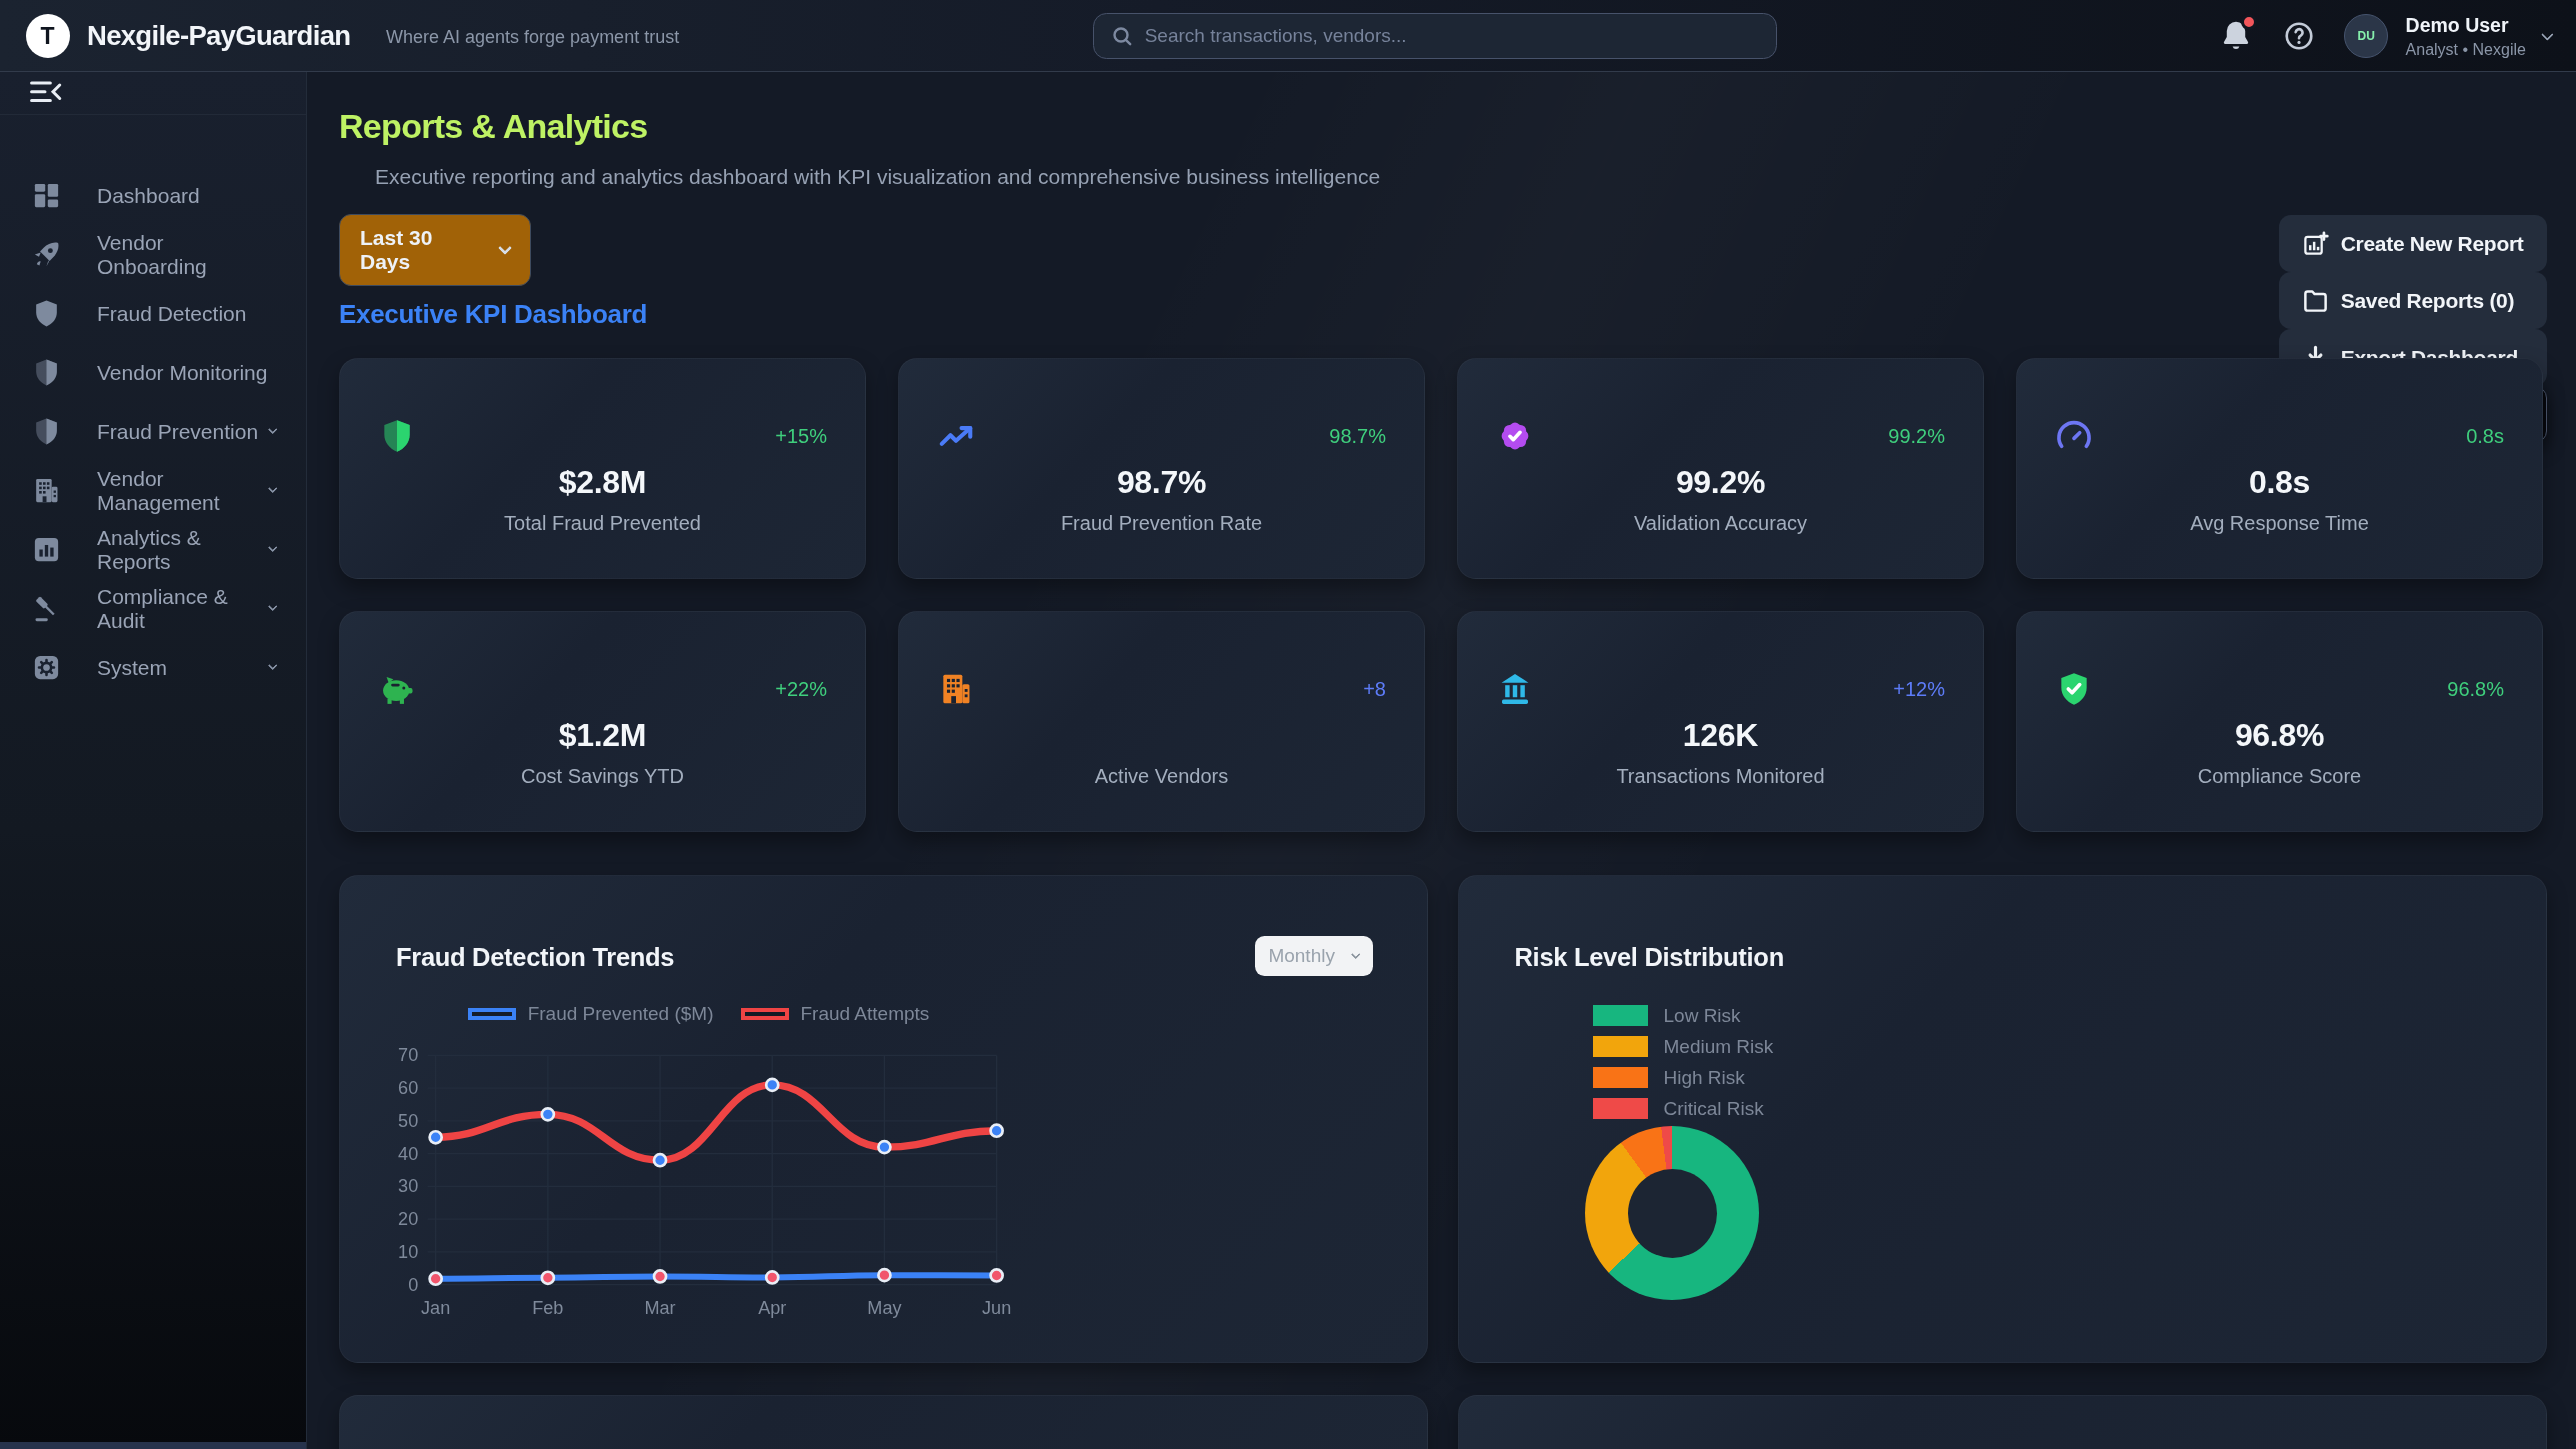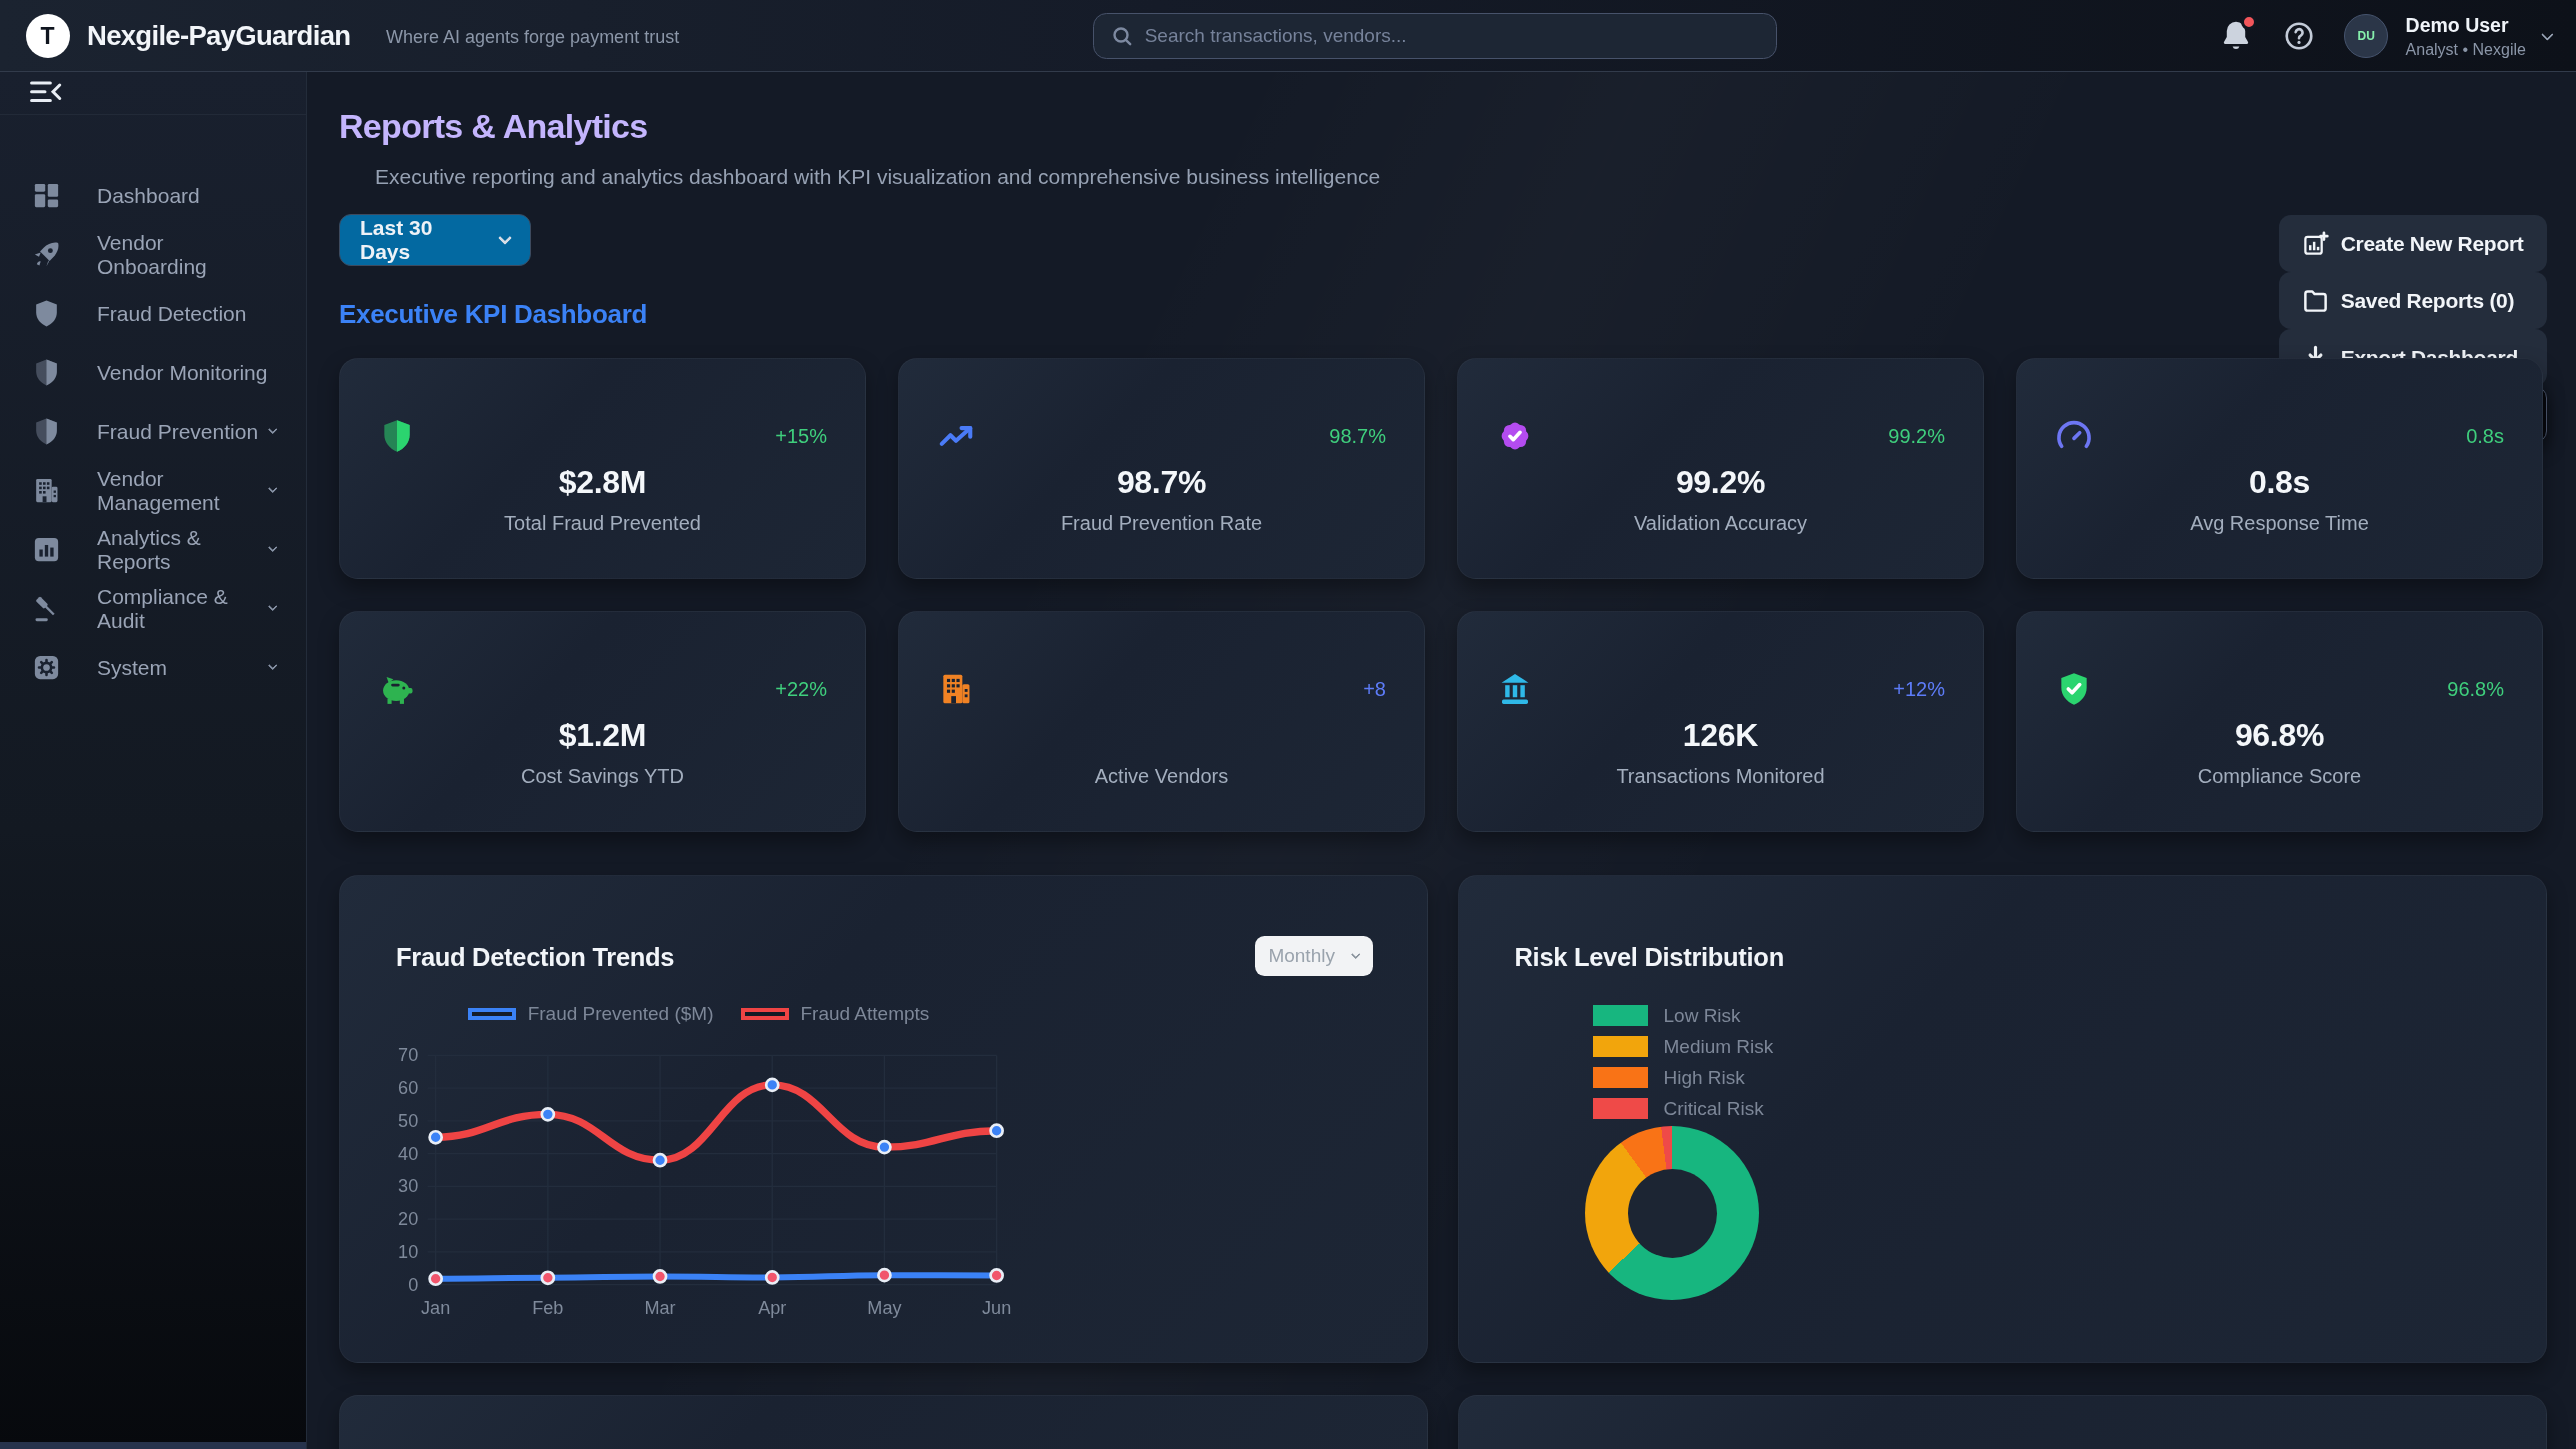--- a/index.html
+++ b/index.html
@@ -58,25 +58,25 @@
   .sf-text { font-size:19px; color:#c8cfda; }
   .sidebar-strip { position:absolute; left:0; right:0; bottom:0; height:6.7px; background:#27334c; }
 
   
   .main { position:absolute; left:307px; top:72px; width:2269px; height:1377px;
     background:#141a26; overflow:hidden; }
   .main::before { content:""; position:absolute; inset:0;
     background:linear-gradient(115deg, transparent 32%, rgba(255,255,255,0.022) 46%, transparent 62%);
     pointer-events:none; }
   .page-title { position:absolute; left:32px; top:35px; font-size:34px; font-weight:bold;
-    color:#c4b5fd; letter-spacing:-0.7px; }
+    color:#bef264; letter-spacing:-0.7px; }
   .page-subtitle { position:absolute; left:32px; top:93px; font-size:21px; color:#96a1b3;margin-left:36px; }
 
-  .select-box { position:absolute; left:32px; top:142px; width:192px; height:52px;
-    background:#0369a1; border:1.3px solid #3d4a5e; border-radius:12px;
+  .select-box { position:absolute; left:32px; top:142px; width:192px; height:72px;
+    background:#a16207; border:1.3px solid #3d4a5e; border-radius:12px;
     display:flex; align-items:center; padding:0 20px; gap:17.4px; cursor:pointer; }
   .select-label { flex:1; font-size:21px; font-weight:bold; color:#eef2f7; }
   .select-chev { color:#d7dde6; width:10px; height:10px; border-width:3.4px; margin-top:-4.7px; }
 
   .actions { position:absolute; right:29.5px; top:143px; display:flex; gap:0;flex-direction:column; }
   .action-btn { height:57px; background:#242d3c; border-radius:12px; display:flex;
     align-items:center; padding:0 23px; gap:12px; cursor:pointer; color:#f2f5f9;
     font-size:21px; font-weight:bold; letter-spacing:-0.3px; }
   .action-btn svg { width:27px; height:27px; }
   .action-btn.primary-dark { background:#06080d; border:1.3px solid #4e5a72;

